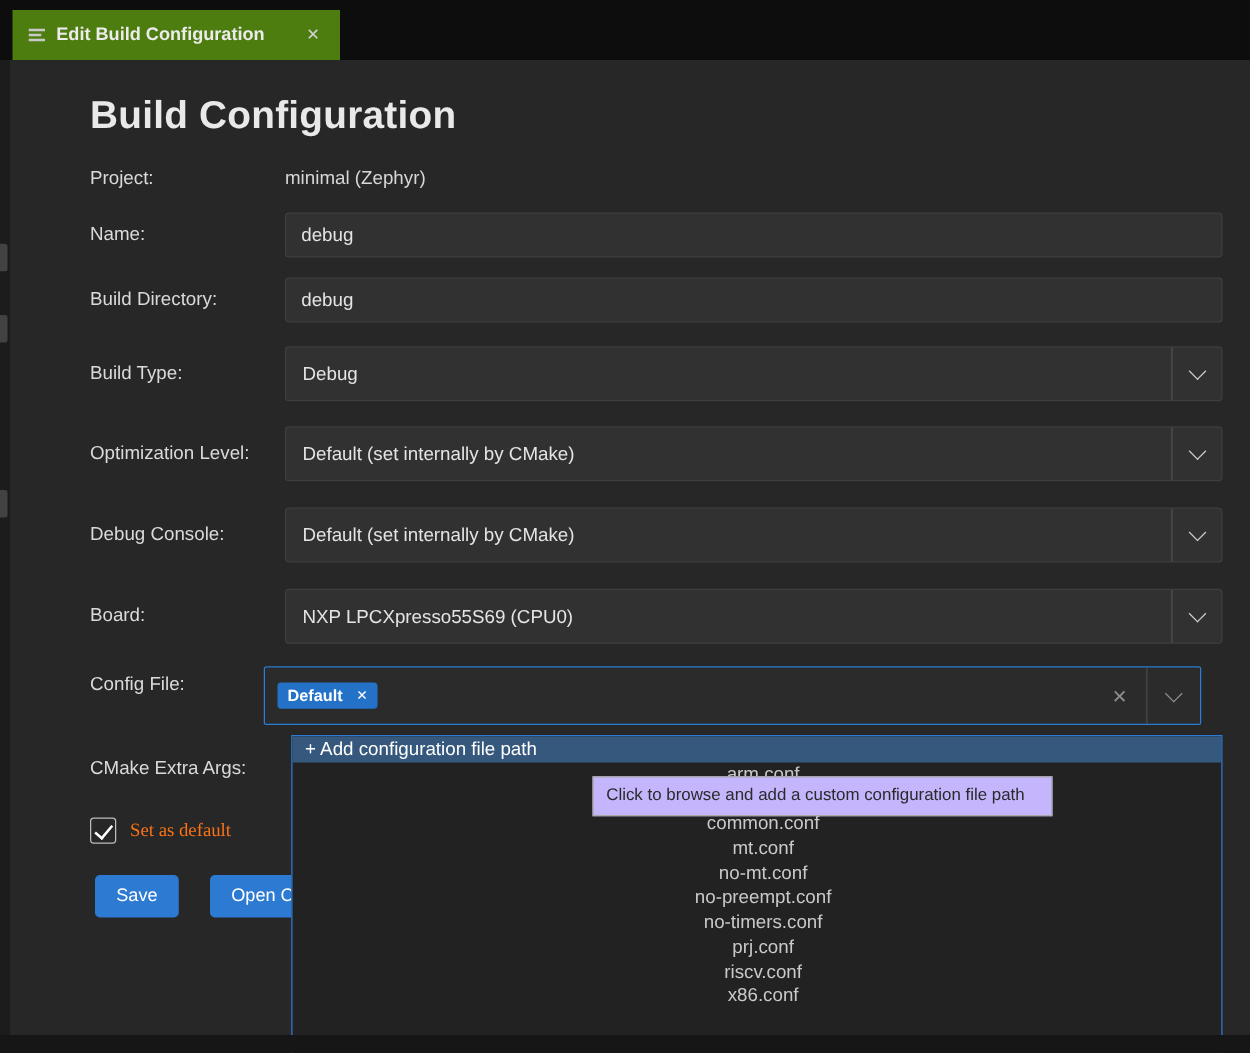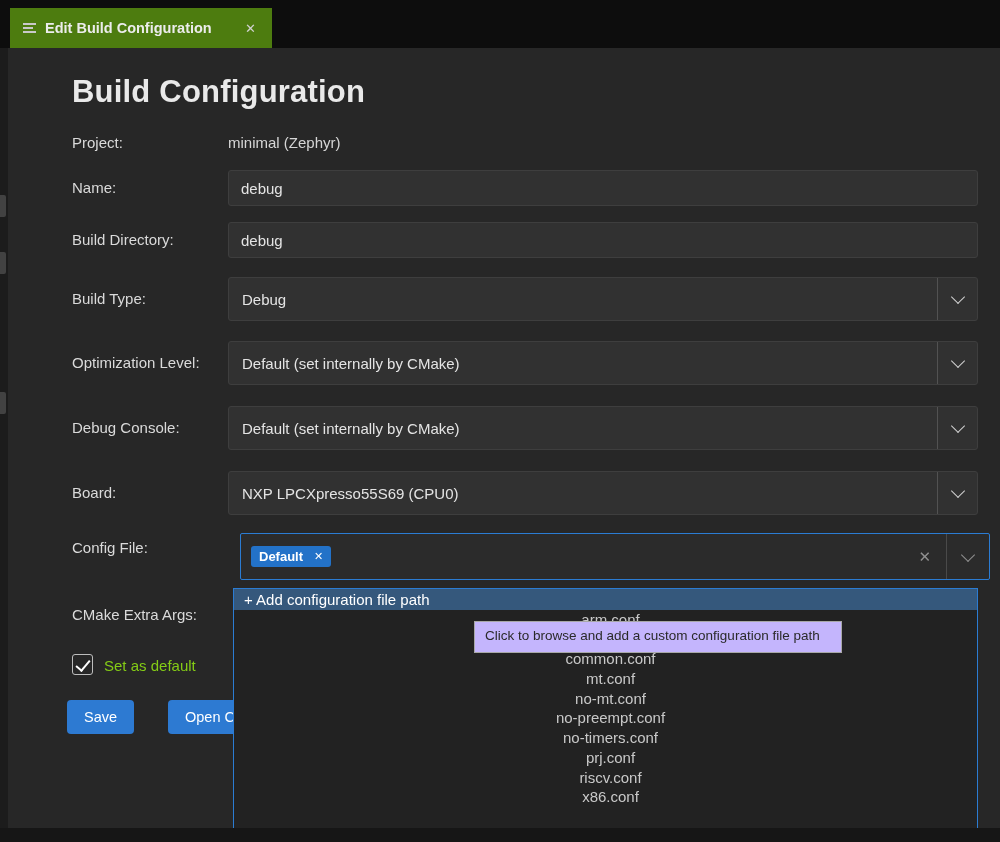--- a/index.html
+++ b/index.html
@@ -37,21 +37,21 @@
   .select{
     position:absolute;left:228px;width:750px;height:44px;box-sizing:border-box;
     background:#313131;border:1px solid #3e3e3e;border-radius:3px;
     display:flex;align-items:center;color:#e4e4e4;font-size:15px;padding-left:13px;cursor:pointer;
   }
   .select .detail{color:#8f8f8f;margin-left:10px;font-size:14.5px;}
   .chev-zone{margin-left:auto;align-self:stretch;width:39px;display:flex;align-items:center;justify-content:center;border-left:1px solid #525252;}
   .chevron{width:9px;height:9px;border-right:1.7px solid #d0d0d0;border-bottom:1.7px solid #d0d0d0;transform:rotate(45deg);margin-top:-4px;}
   
   .config-field{
-    position:absolute;left:240px;top:533px;width:750px;height:47px;box-sizing:border-box;
+    position:absolute;left:211px;top:533px;width:750px;height:47px;box-sizing:border-box;
     background:#2b2b2b;border:1.5px solid var(--accent,#2b7cd3);border-radius:2px;
     display:flex;align-items:center;padding-left:10px;
   }
   .chip{display:flex;align-items:center;gap:7px;background:var(--chip-blue,#2372c8);color:#fff;
     font-size:13px;font-weight:600;padding:3px 4px 3px 8px;border-radius:3px;cursor:pointer;}
   .chip-close{font-size:11px;font-weight:400;padding:0 4px;cursor:pointer;}
   .cf-right{margin-left:auto;display:flex;align-items:center;align-self:stretch;}
   .cf-clear{color:#8f8f8f;font-size:15px;padding:0 15px;cursor:pointer;}
   .cf-divider{width:1px;align-self:stretch;background:#4a4a4a;}
   .cf-chev-zone{width:42px;display:flex;align-items:center;justify-content:center;}
@@ -67,27 +67,27 @@
   .tooltip{
     position:absolute;left:474px;top:621px;width:368px;box-sizing:border-box;z-index:6;
     background:#c4b5fd;border:1px solid #a8a8a8;color:#2a2a2a;
     font-size:13.5px;line-height:1.45;padding:4px 10px 6px 10px;
   }
   
   .checkbox{position:absolute;left:72px;top:654px;width:21px;height:21px;box-sizing:border-box;
     border:1px solid #bdbdbd;border-radius:3px;background:transparent;cursor:pointer;}
   .checkmark{position:absolute;left:6px;top:2px;width:6px;height:12px;
     border-right:2px solid #fff;border-bottom:2px solid #fff;transform:rotate(40deg);}
-  .checkbox-label{position:absolute;left:104px;top:657px;font-size:15px;font-weight:500;color:#84cc16;}
+  .checkbox-label{position:absolute;left:104px;top:657px;font-size:15px;font-weight:500;color:#f97316;font-family:Liberation Serif, serif;}
   .btn{
     position:absolute;top:700px;height:34px;background:var(--button-blue,#2d7ad2);
     color:#fff;border:none;border-radius:4px;font-size:14.5px;font-family:inherit;
     padding:0 17px;cursor:pointer;white-space:nowrap;
   }
-  .btn-save{left:67px;}
+  .btn-save{left:76px;}
   .btn-open{left:168px;z-index:1;}
 </style>
 </head>
 <body>
 
 <div class="screen">
 
   <div class="tabbar">
     <div class="tab">
       <span class="tab-icon">

